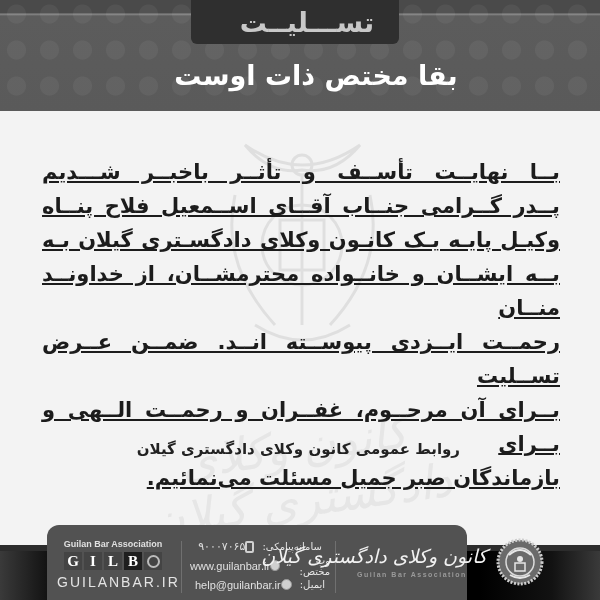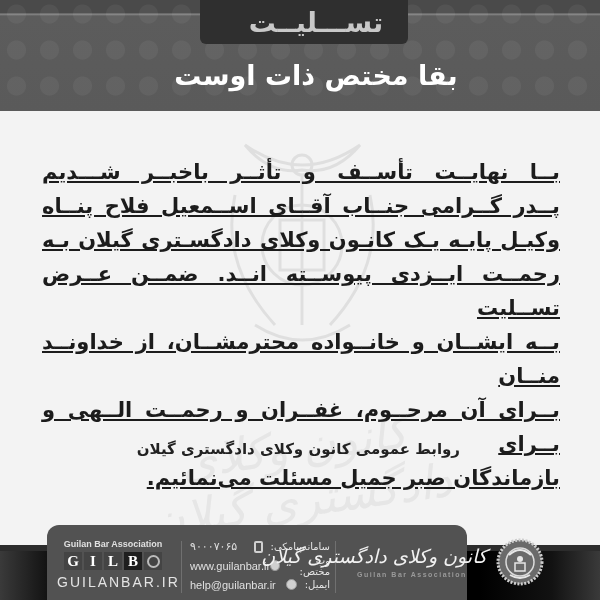--- a/index.html
+++ b/index.html
@@ -15,21 +15,21 @@
       position: absolute; left: 0; top: 0; width: 600px; height: 111px;
       background: linear-gradient(180deg, #4a4a4a 0px, #4a4a4a 13px, #8a8a8a 14px, #5c5c5c 16px, #5a5a5a 111px);
     }
     .header-pattern {
       position: absolute; left: 0; top: 0; width: 600px; height: 111px;
       background-image: radial-gradient(circle at 50% 50%, rgba(255,255,255,0.05) 0 9px, transparent 10px);
       background-size: 33px 36px;
       background-position: 0 -4px;
     }
     .title-tab {
-      position: absolute; left: 200px; top: 0; width: 208px; height: 44px;
+      position: absolute; left: 191px; top: 0; width: 208px; height: 44px;
       background: #2f2f2f; border-radius: 0 0 6px 6px;
       display: flex; align-items: center; justify-content: center; padding-left: 24px;
     }
     .title-tab span {
       color: #c8c8c8; font-size: 27px; font-weight: bold; direction: rtl;
       letter-spacing: 2px;
     }
     .subtitle {
       position: absolute; left: 0; top: 60px; width: 600px; text-align: center;
       color: #ffffff; font-size: 27px; font-weight: bold; direction: rtl; padding-left: 32px;
@@ -93,21 +93,21 @@
     }
     .gilb-url { font-size: 14px; font-weight: normal; letter-spacing: 2px; margin-top: 4px; color: #e4e4e4; }
     .divider {
       position: absolute; top: 16px; width: 1px; height: 52px; background: #707070;
     }
     .contacts {
       position: absolute; left: 143px; top: 12px; width: 140px;
       font-size: 10px; color: #e6e6e6;
     }
     .contact-row {
-      display: flex; justify-content: space-between; align-items: center;
+      display: flex; justify-content: center; align-items: center;
       height: 19px;
     }
     .contact-row .val { font-family: "Liberation Sans", sans-serif; font-size: 11px; color: #e0e0e0; }
     .contact-row .lbl { direction: rtl; display: flex; align-items: center; gap: 8px; }
     .contact-icon {
       display: inline-block; width: 11px; height: 11px; border-radius: 50%;
       background: #d0d0d0; border: 1px solid #9a9a9a;
     }
     .contact-icon.phone { border-radius: 2px; width: 9px; height: 12px; background: transparent; border: 2px solid #d0d0d0; }
     .brand {
@@ -148,22 +148,22 @@
     <rect x="65" y="95" width="44" height="50"></rect>
     <path d="M40 200 Q87 230 135 200"></path>
   </g>
 </svg>
 <div class="watermark-script">کانون وکلای دادگستری گیلان</div>
 
 <div class="message">
   <p>بــا نهایــت تأســف و تأثــر باخبــر شـــدیم</p>
   <p>پــدر گــرامی جنــاب آقــای اســمعیل فلاح پنــاه</p>
   <p>وکیـل پایـه یـک کانـون وکلای دادگسـتری گیلان بـه</p>
+  <p>بــه ایشــان و خانــواده محترمشــان، از خداونــد منــان</p>
   <p>رحمــت ایــزدی پیوســته انــد. ضمــن عــرض تســلیت</p>
-  <p>بــه ایشــان و خانــواده محترمشــان، از خداونــد منــان</p>
   <p>بــرای آن مرحــوم، غفــران و رحمــت الــهی و بــرای</p>
   <p class="last">بازماندگان صبر جمیل مسئلت می‌نمائیم.</p>
 </div>
 <div class="signature">روابط عمومی کانون وکلای دادگستری گیلان</div>
 
 <div class="bottom-strip">
   <div class="topline"></div>
 </div>
 
 <div class="footer">

